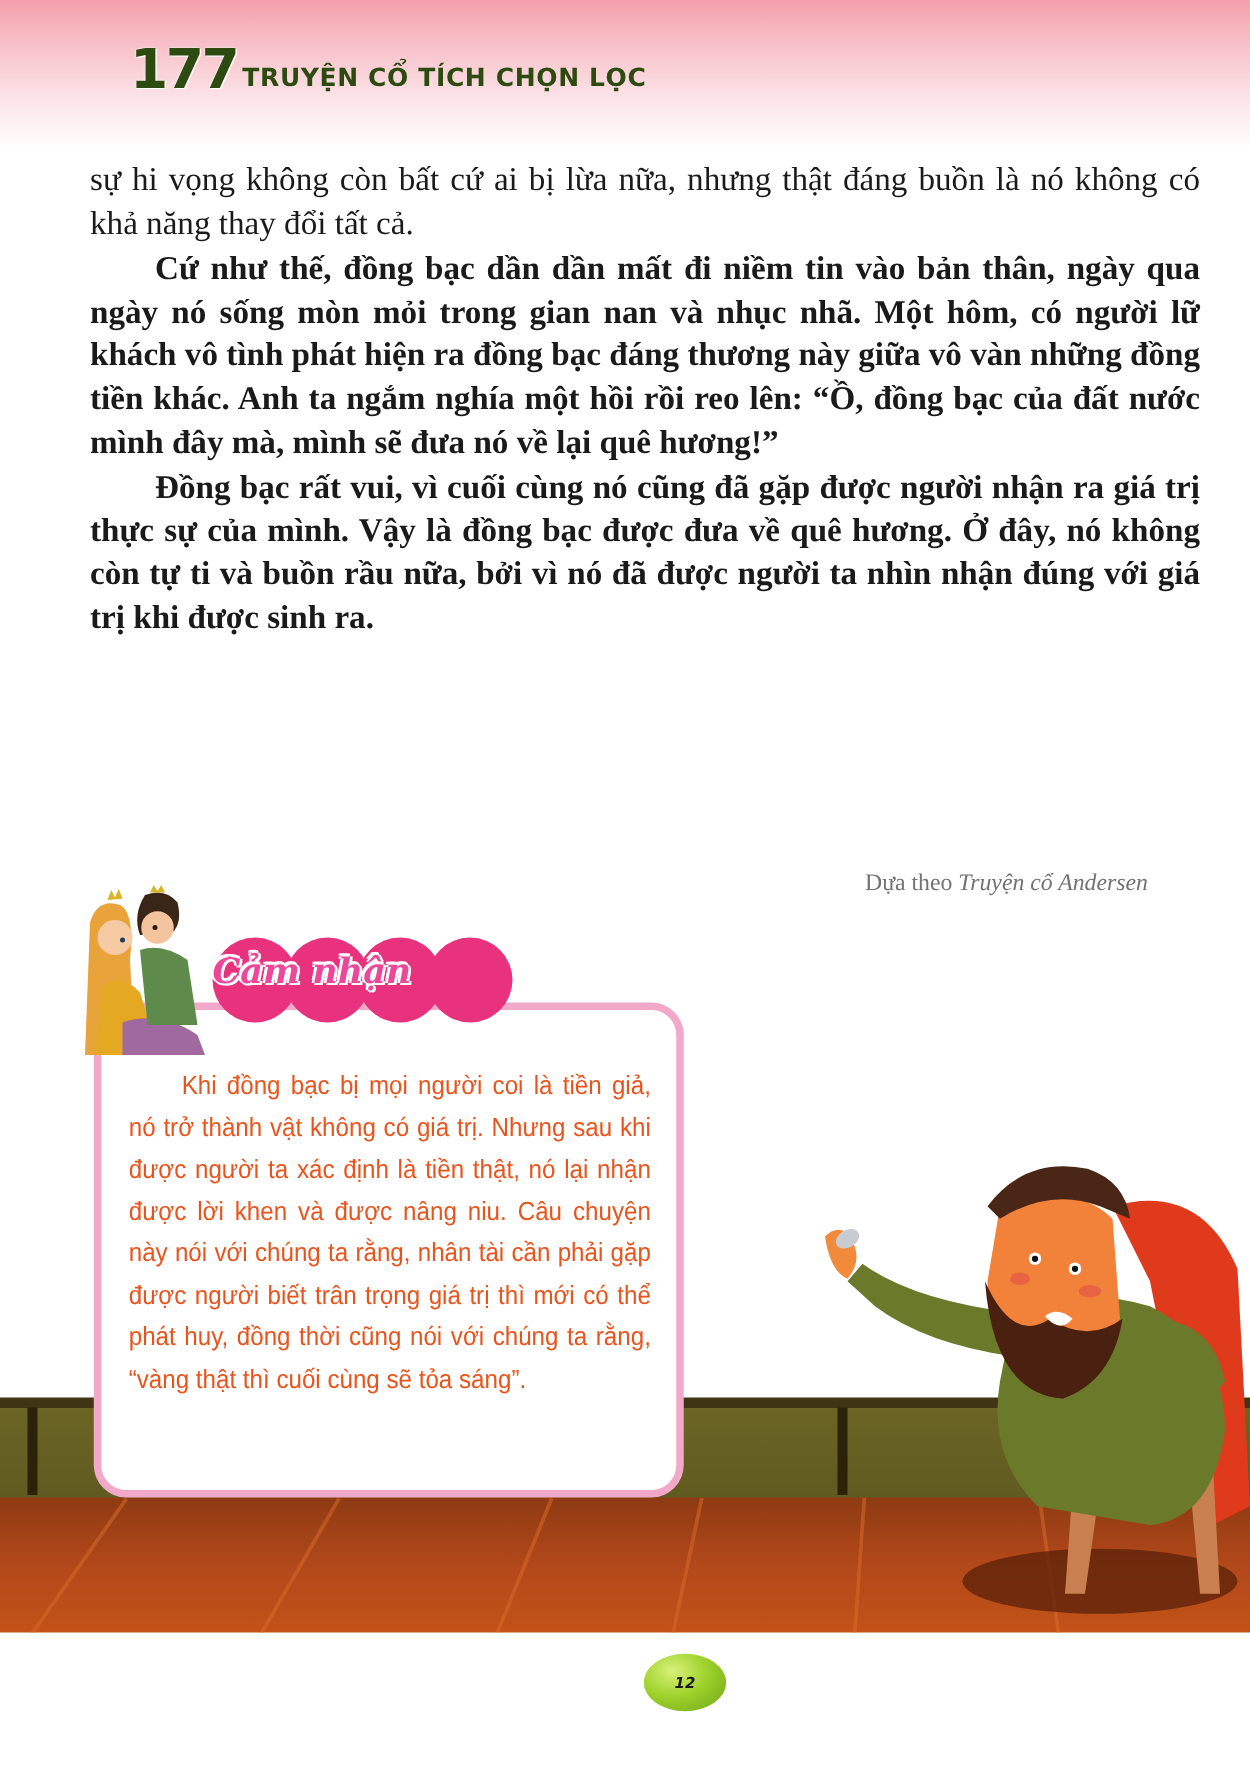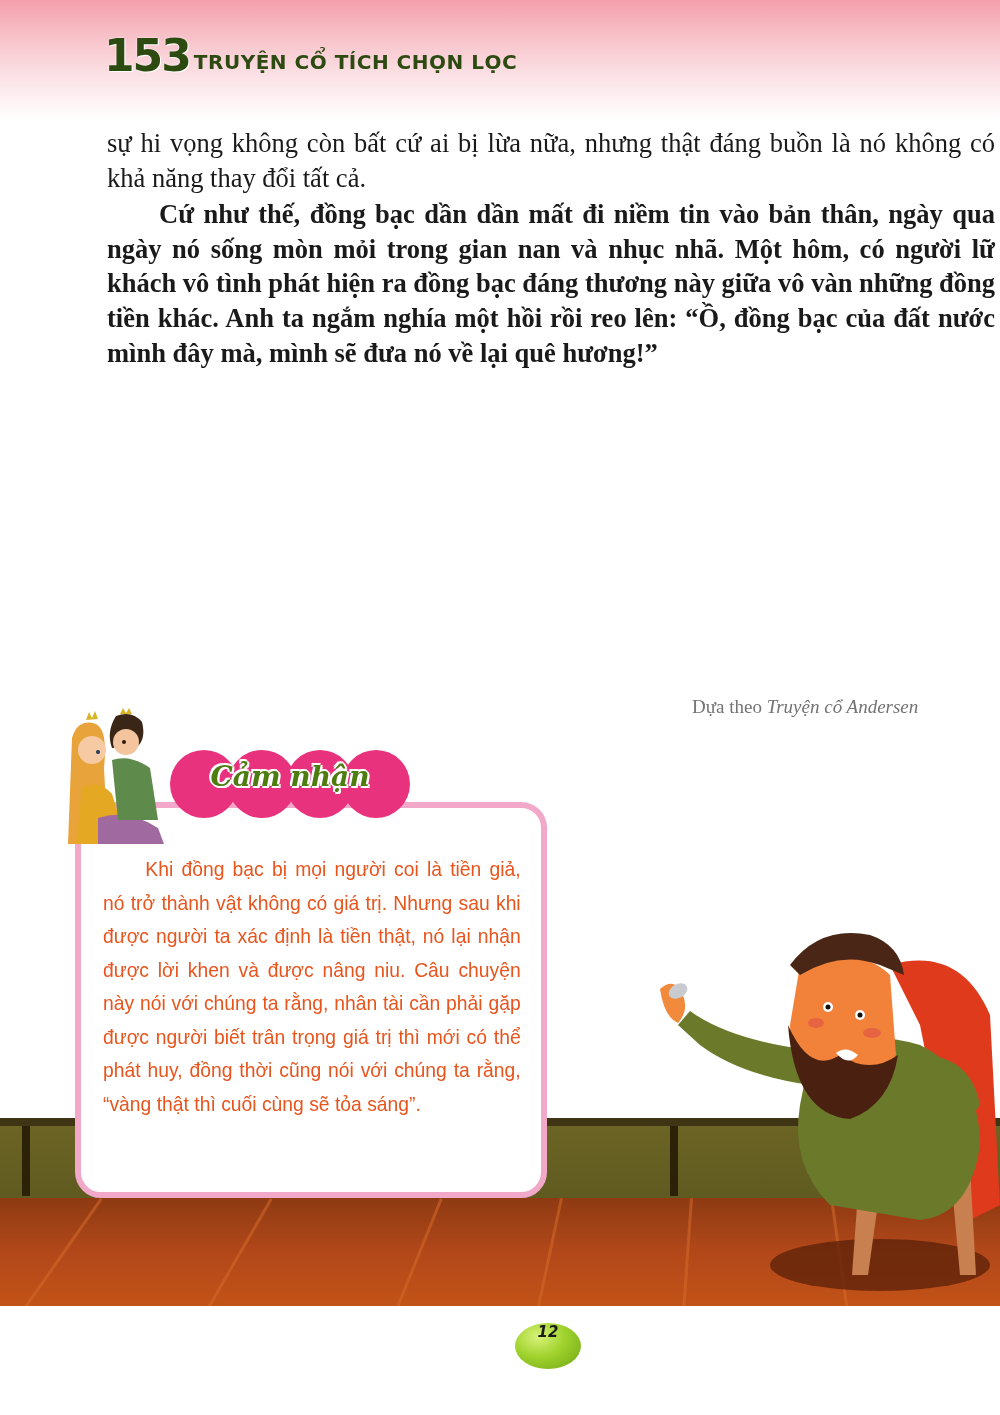--- a/index.html
+++ b/index.html
@@ -2,56 +2,57 @@
 <html><head>
 <meta charset="utf-8">
 <style>
   html, body { margin:0; padding:0; }
   body { width:1000px; height:1415px; position:relative; overflow:hidden; background:#ffffff; font-family:"Liberation Serif", serif; }
   .header-bg { position:absolute; left:0; top:0; width:1000px; height:120px;
     background:linear-gradient(to bottom, #f5a0ac 0%, #f8c6cd 35%, #fbe3e7 65%, #ffffff 100%); }
   .series-title { position:absolute; left:104px; top:36px; display:flex; align-items:flex-end; }
   .series-num { font-family:"DejaVu Sans", sans-serif; font-weight:bold; font-size:44px; line-height:40px; color:#2d4a10; letter-spacing:-2px; text-shadow:0 0 2px #fff, 1px 1px 0 #fff; }
   .series-name { font-family:"DejaVu Sans", sans-serif; font-weight:bold; font-size:20px; color:#2d4a10; margin-left:4px; margin-bottom:2px; letter-spacing:0.5px; }
-  .story { position:absolute; left:72px; top:126px; width:888px; font-size:26.5px; line-height:34.6px; color:#1a1a1a; text-align:justify;margin-left:35px; }
+  .story { position:absolute; left:72px; top:126px; width:888px; font-size:26.5px; line-height:34.6px; color:#1a1a1a; text-align:justify; }
   .story p { margin:0 0 2px 0; }
   .story p.indent { text-indent:52px;font-weight:bold; }
   .source { position:absolute; left:692px; top:696px; font-family:Liberation Serif, serif; font-size:19px; color:#737373; }
   .source i { font-style:italic; }
   
   .wall { position:absolute; left:0; top:1118px; width:1000px; height:82px; background:linear-gradient(#3f3514 0, #3f3514 8px, #6b6424 8px, #5f5a20 100%); }
   .wall-post { position:absolute; top:1126px; width:8px; height:70px; background:#2c2208; }
   .floor { position:absolute; left:0; top:1198px; width:1000px; height:108px; background:linear-gradient(#8e3a12 0, #b2481a 50%, #c25217 100%); overflow:hidden; }
   .plank { position:absolute; width:3px; height:140px; background:#d66a2a; opacity:0.55; transform-origin:top left; }
   
   .box { position:absolute; left:75px; top:802px; width:460px; height:384px; background:#ffffff; border:6px solid #f2a9c9; border-radius:26px; }
   .box-text { position:absolute; left:103px; top:852px; width:418px; font-family:"Liberation Sans", sans-serif; font-size:21px; line-height:33.5px; color:#e8541c; text-align:justify; transform:scaleX(0.92); transform-origin:left top; width:454px; }
   .box-text p { margin:0; text-indent:46px; }
   .pill-row { position:absolute; left:170px; top:750px; width:240px; height:68px; }
   .pill { position:absolute; top:0; width:68px; height:68px; border-radius:50%; background:#e8327e; }
-  .pill-label { position:absolute; left:170px; top:760px; width:240px; text-align:center; font-family:"DejaVu Serif", serif; font-style:italic; font-weight:bold; font-size:28px; color:#4d7c0f; text-shadow:-2px 0 #fff, 2px 0 #fff, 0 -2px #fff, 0 2px #fff, 2px 2px #fff, -2px -2px #fff; }
+  .pill-label { position:absolute; left:170px; top:760px; width:240px; text-align:left; font-family:"DejaVu Serif", serif; font-style:italic; font-weight:bold; font-size:28px; color:#ec4899; text-shadow:-2px 0 #fff, 2px 0 #fff, 0 -2px #fff, 0 2px #fff, 2px 2px #fff, -2px -2px #fff; }
   
   .royals { position:absolute; left:68px; top:708px; width:106px; height:136px; }
   .traveler { position:absolute; left:620px; top:905px; width:380px; height:400px; }
   .page-num { position:absolute; left:515px; top:1323px; width:66px; height:46px; border-radius:50%;
     background:radial-gradient(ellipse at 35% 30%, #d8f27a 0%, #9fd22c 45%, #6fa516 100%);
-    display:flex; justify-content:center; font-family:"DejaVu Sans", sans-serif; font-style:italic; font-weight:bold; font-size:15px; color:#1a1a1a; }
+    display:flex; align-items:center; justify-content:center; font-family:"DejaVu Sans", sans-serif; font-style:italic; font-weight:bold; font-size:12px; color:#1a1a1a; }
 </style>
 </head>
 <body>
 
 <div class="header-bg"></div>
 <div class="series-title">
-  <span class="series-num">153</span>
+  <span class="series-num">177</span>
   <span class="series-name">TRUYỆN CỔ TÍCH CHỌN LỌC</span>
 </div>
 
 <div class="story">
   <p>sự hi vọng không còn bất cứ ai bị lừa nữa, nhưng thật đáng buồn là nó không có khả năng thay đổi tất cả.</p>
   <p class="indent">Cứ như thế, đồng bạc dần dần mất đi niềm tin vào bản thân, ngày qua ngày nó sống mòn mỏi trong gian nan và nhục nhã. Một hôm, có người lữ khách vô tình phát hiện ra đồng bạc đáng thương này giữa vô vàn những đồng tiền khác. Anh ta ngắm nghía một hồi rồi reo lên: “Ồ, đồng bạc của đất nước mình đây mà, mình sẽ đưa nó về lại quê hương!”</p>
+  <p class="indent">Đồng bạc rất vui, vì cuối cùng nó cũng đã gặp được người nhận ra giá trị thực sự của mình. Vậy là đồng bạc được đưa về quê hương. Ở đây, nó không còn tự ti và buồn rầu nữa, bởi vì nó đã được người ta nhìn nhận đúng với giá trị khi được sinh ra.</p>
 </div>
 
 <div class="source">
   <span>Dựa theo </span><i>Truyện cổ Andersen</i>
 </div>
 
 <div class="wall"></div>
 <div class="wall-post" style="left:22px"></div>
 <div class="wall-post" style="left:336px"></div>
 <div class="wall-post" style="left:670px"></div>

